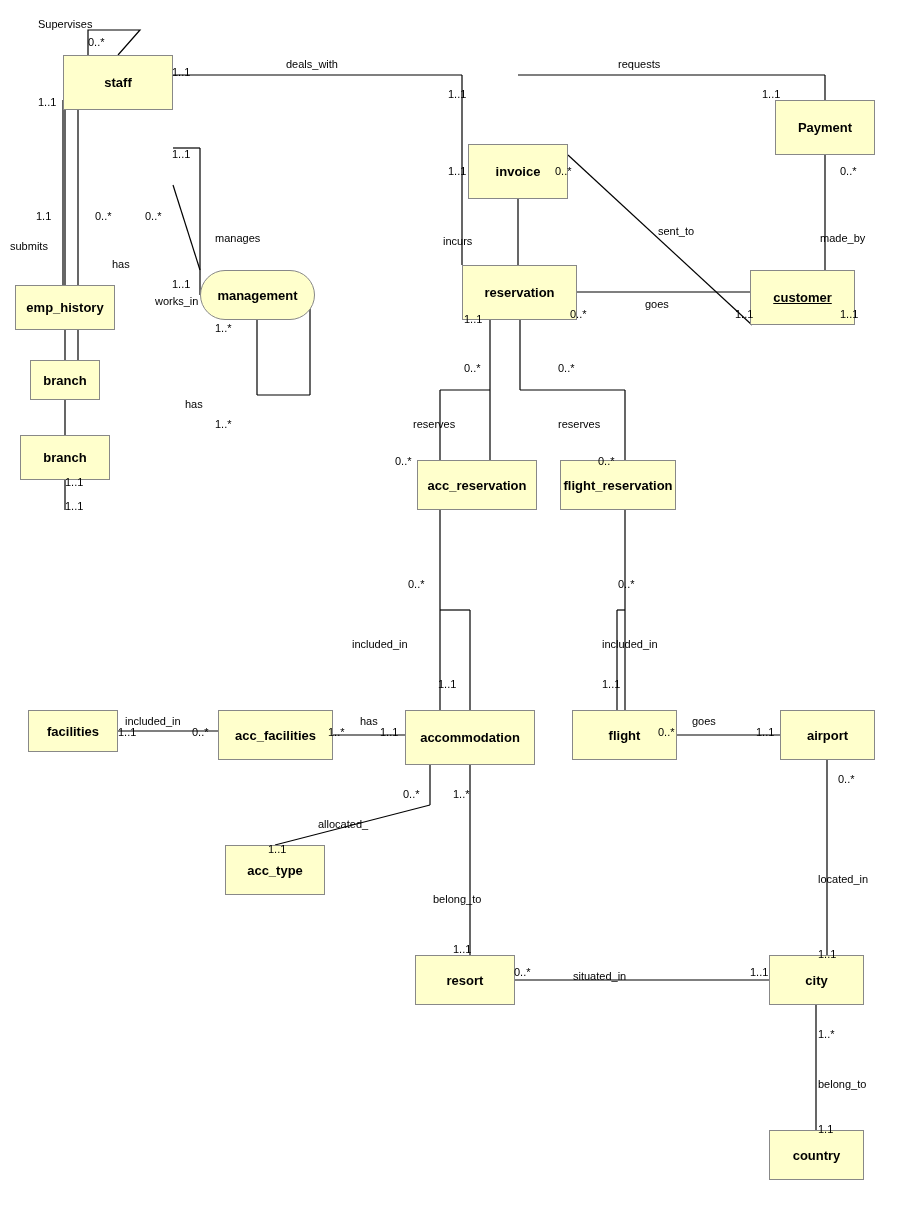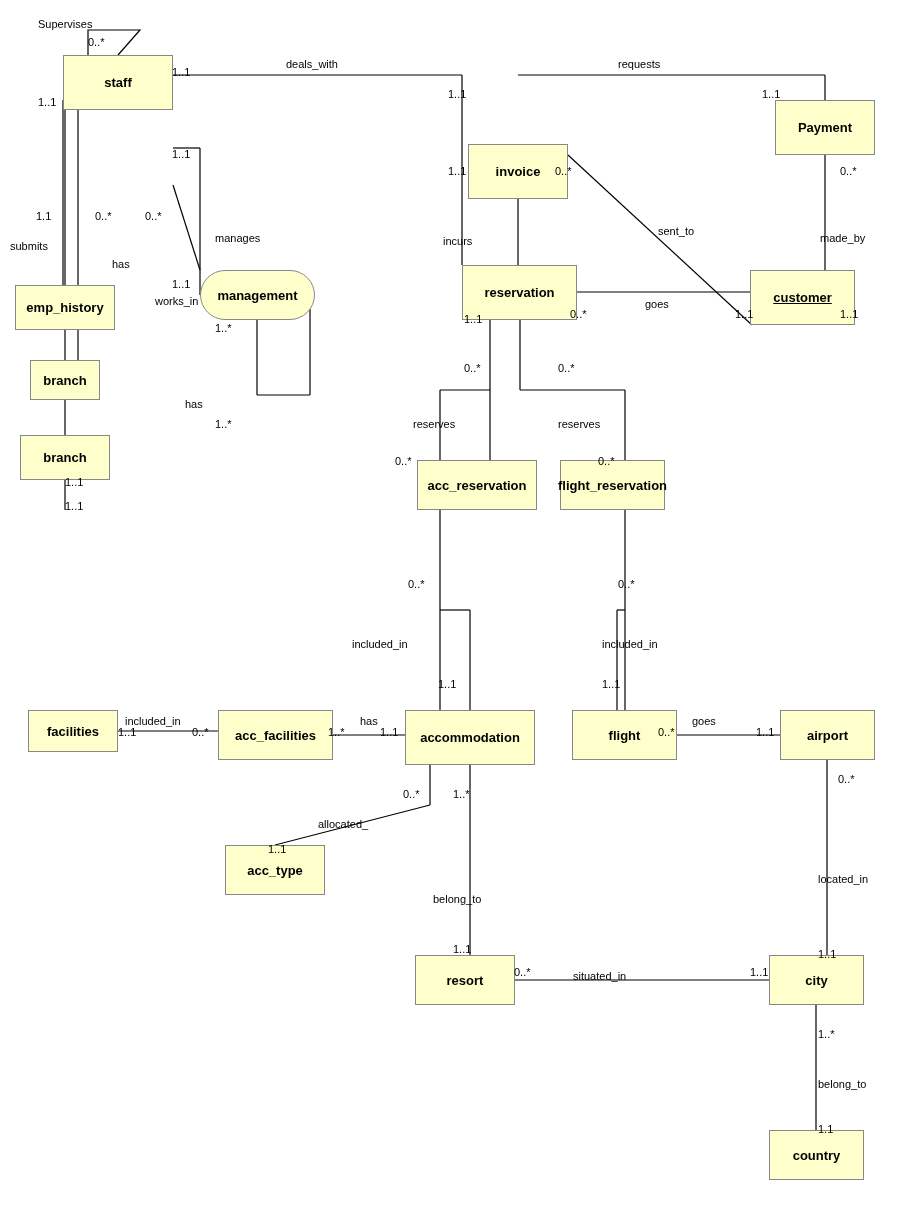--- a/index.html
+++ b/index.html
@@ -123,21 +123,21 @@
   <div class="entity-box" style="left:63px;top:55px;width:110px;height:55px;">staff</div>
   <div class="entity-box" style="left:15px;top:285px;width:100px;height:45px;">emp_history</div>
   <div class="entity-box" style="left:30px;top:360px;width:70px;height:40px;">branch</div>
   <div class="entity-box" style="left:20px;top:435px;width:90px;height:45px;">branch</div>
   <div class="entity-box" style="left:200px;top:270px;width:115px;height:50px;border-radius:25px;">management</div>
   <div class="entity-box" style="left:468px;top:100px;width:100px;height:55px;margin-top:44px;">invoice</div>
   <div class="entity-box" style="left:775px;top:100px;width:100px;height:55px;">Payment</div>
   <div class="entity-box" style="left:462px;top:265px;width:115px;height:55px;">reservation</div>
   <div class="entity-box" style="left:750px;top:270px;width:105px;height:55px;text-decoration:underline;">customer</div>
   <div class="entity-box" style="left:380px;top:460px;width:120px;height:50px;margin-left:37px;">acc_reservation</div>
-  <div class="entity-box" style="left:560px;top:460px;width:105px;height:50px;">flight_reservation</div>
+  <div class="entity-box" style="left:560px;top:460px;width:116px;height:50px;">flight_reservation</div>
   <div class="entity-box" style="left:28px;top:710px;width:90px;height:42px;">facilities</div>
   <div class="entity-box" style="left:218px;top:710px;width:115px;height:50px;">acc_facilities</div>
   <div class="entity-box" style="left:405px;top:710px;width:130px;height:55px;">accommodation</div>
   <div class="entity-box" style="left:572px;top:710px;width:105px;height:50px;">flight</div>
   <div class="entity-box" style="left:780px;top:710px;width:95px;height:50px;">airport</div>
   <div class="entity-box" style="left:225px;top:845px;width:100px;height:50px;">acc_type</div>
   <div class="entity-box" style="left:415px;top:955px;width:100px;height:50px;">resort</div>
   <div class="entity-box" style="left:769px;top:955px;width:95px;height:50px;">city</div>
   <div class="entity-box" style="left:769px;top:1130px;width:95px;height:50px;">country</div>
 

